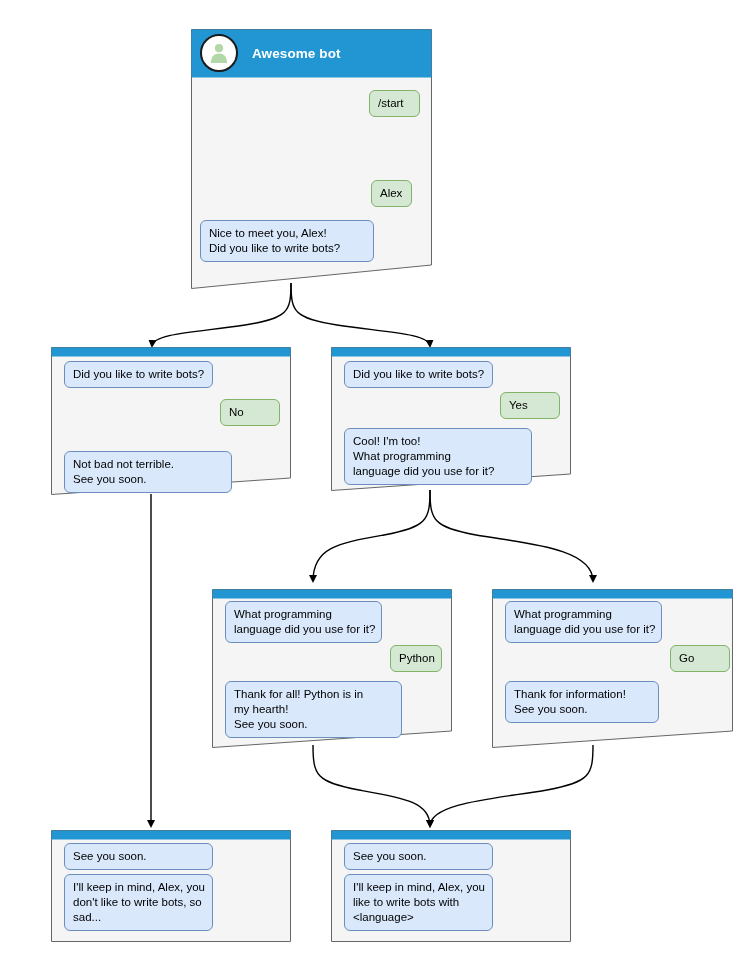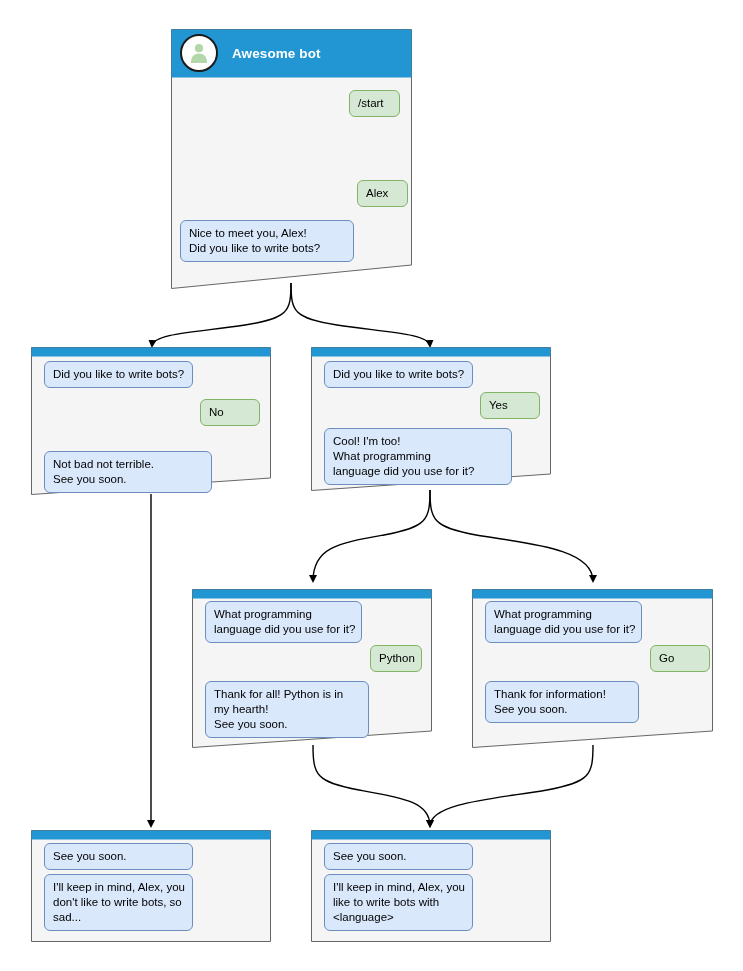--- a/index.html
+++ b/index.html
@@ -27,20 +27,21 @@
     position: absolute;
     left: 0; top: 0;
     width: 743px;
     height: 971px;
     pointer-events: none;
   }
 
   .node {
     position: absolute;
     box-sizing: border-box;
+    margin-left: 20px;
   }
 
   
   .node-shape {
     position: absolute;
     left: 0; top: 0;
     width: 100%;
     height: 100%;
   }
 
@@ -145,21 +146,21 @@
             <circle cx="12" cy="7.2" r="4.1" fill="#b3d7a8"></circle>
             <path d="M3.9,22 C3.9,15.6 7.5,12.6 12,12.6 C16.5,12.6 20.1,15.6 20.1,22 Z" fill="#b3d7a8"></path>
           </svg>
         </div>
         <div class="root-title">Awesome bot</div>
       </div>
 
       <div class="bubble user" style="left:178px; top:61px; width:51px;">/start</div>
 
 
-      <div class="bubble user" style="left:186px; top:151px; width:51px;">Alex</div>
+      <div class="bubble user" style="left:180px; top:151px; width:41px;">Alex</div>
 
       <div class="bubble bot" style="left:9px; top:191px; width:174px;">Nice to meet you, Alex!
 Did you like to write bots?</div>
     </div>
   </div>
 
   <div class="node" style="left:31px; top:347px; width:240px; height:148px;">
     <svg class="node-shape" viewBox="0 0 240 148" preserveAspectRatio="none" xmlns="http://www.w3.org/2000/svg">
       <path d="M0.5,0.5 L239.5,0.5 L239.5,131 L0.5,147.5 Z" fill="#f5f5f5" stroke="#666666" stroke-width="1"></path>
       <rect x="0.5" y="0.5" width="239" height="9" fill="#2196d3" stroke="none"></rect>
@@ -194,21 +195,21 @@
     <svg class="node-shape" viewBox="0 0 240 159" preserveAspectRatio="none" xmlns="http://www.w3.org/2000/svg">
       <path d="M0.5,0.5 L239.5,0.5 L239.5,142 L0.5,158.5 Z" fill="#f5f5f5" stroke="#666666" stroke-width="1"></path>
       <rect x="0.5" y="0.5" width="239" height="9" fill="#2196d3" stroke="none"></rect>
     </svg>
     <div class="node-content">
       <div class="bubble bot" style="left:13px; top:12px; width:157px;">What programming
 language did you use for it?</div>
 
       <div class="bubble user" style="left:178px; top:56px; width:52px;">Python</div>
 
-      <div class="bubble bot" style="left:13px; top:92px; width:164px;">Thank for all! Python is in
+      <div class="bubble bot" style="left:13px; top:92px; width:177px;">Thank for all! Python is in
 my hearth!
 See you soon.</div>
     </div>
   </div>
 
   <div class="node" style="left:472px; top:589px; width:241px; height:159px;">
     <svg class="node-shape" viewBox="0 0 241 159" preserveAspectRatio="none" xmlns="http://www.w3.org/2000/svg">
       <path d="M0.5,0.5 L240.5,0.5 L240.5,142 L0.5,158.5 Z" fill="#f5f5f5" stroke="#666666" stroke-width="1"></path>
       <rect x="0.5" y="0.5" width="240" height="9" fill="#2196d3" stroke="none"></rect>
     </svg>

